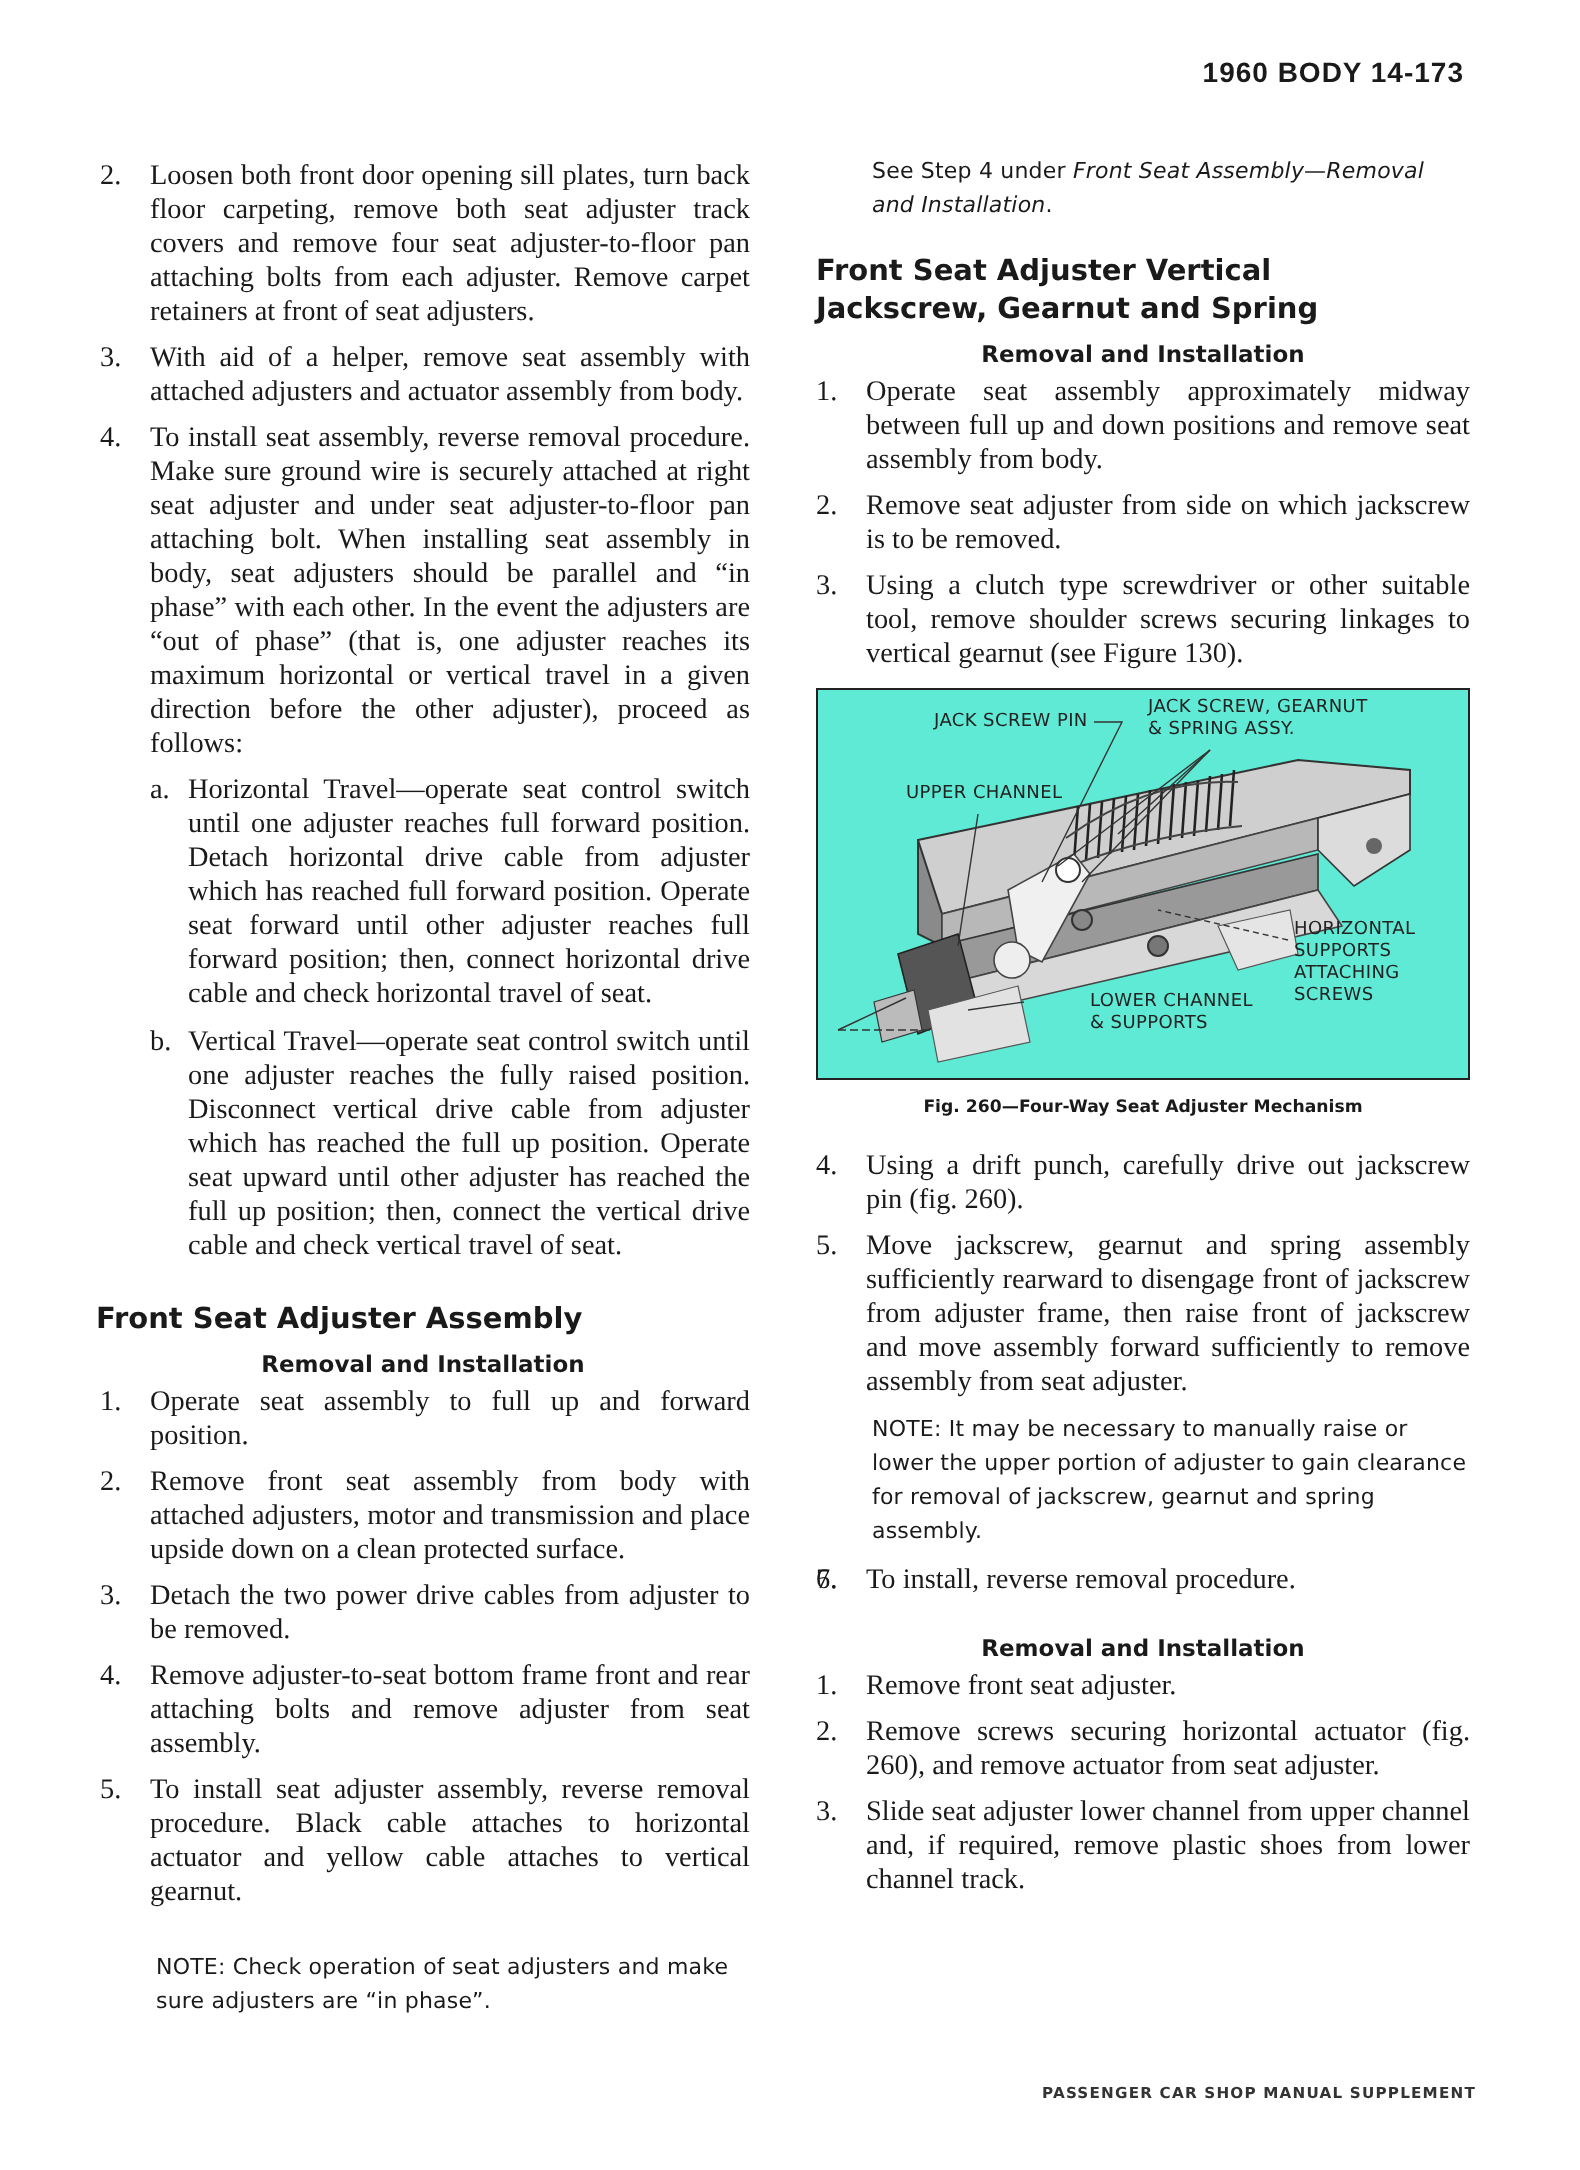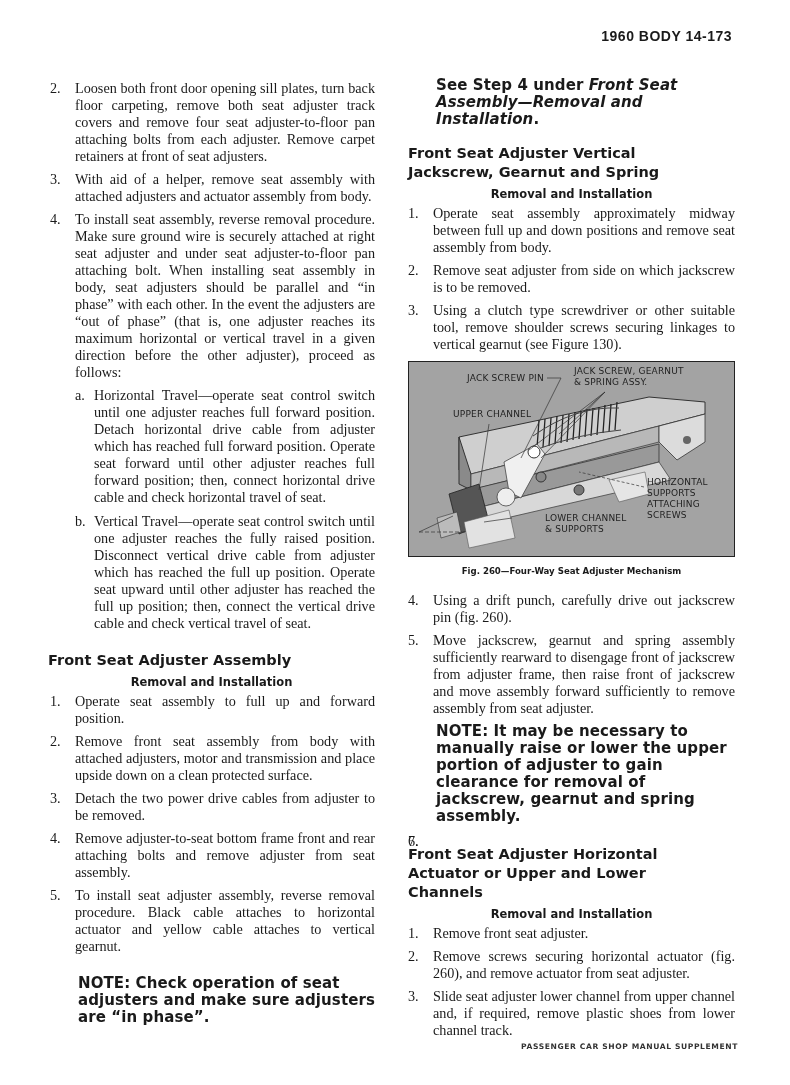--- a/index.html
+++ b/index.html
@@ -27,28 +27,28 @@
   .h-section {
     font-family: "DejaVu Sans", "Liberation Sans", sans-serif;
     font-weight: bold; font-size: 14.5px; line-height: 19px; margin: 0 18px 5px 0;
   }
   .h-sub {
     font-family: "DejaVu Sans", "Liberation Sans", sans-serif;
     font-weight: bold; font-size: 11.5px; line-height: 15px; margin: 0 0 3px 0; text-align: center;
   }
   .note {
     font-family: "DejaVu Sans", "Liberation Sans", sans-serif;
-    font-weight: bold; font-size: 15px; line-height: 17px; padding-left: 28px;
+    font-weight: normal; font-size: 11px; line-height: 17px; padding-left: 28px;
     letter-spacing: 0.1px;
   }
   .note i { font-style: italic; }
 
   .figure-box {
     border: 1.5px solid #222; width: 325px; height: 194px; position: relative;
-    margin: 8px 0 6px 0; background: #a3a3a3; overflow: hidden;
+    margin: 8px 0 6px 0; background: #5eead4; overflow: hidden;
   }
   .fig-label {
     position: absolute; font-family: "DejaVu Sans", "Liberation Sans", sans-serif;
     font-size: 9px; line-height: 11px; letter-spacing: 0.2px; color: #222;
   }
   .fig-caption {
     font-family: "DejaVu Sans", "Liberation Sans", sans-serif;
     font-weight: bold; font-size: 8.6px; text-align: center; margin: 5px 0 12px 0;
   }
   .footer {
@@ -204,25 +204,25 @@
       <span>Move jackscrew, gearnut and spring assembly sufficiently rearward to disengage front of jackscrew from adjuster frame, then raise front of jackscrew and move assembly forward sufficiently to remove assembly from seat adjuster.</span>
     </li>
   </ol>
   <div class="note" style="margin:6px 0 8px 0">NOTE: It may be necessary to manually raise or lower the upper portion of adjuster to gain clearance for removal of jackscrew, gearnut and spring assembly.</div>
   <ol class="steps">
     <li>
       <span class="num">6.</span>
     </li>
     <li>
       <span class="num">7.</span>
+      <span>To install, reverse removal procedure.</span>
     </li>
   </ol>
 
   <div style="height:12px"></div>
-  <div class="h-section">Front Seat Adjuster Horizontal Actuator or Upper and Lower Channels</div>
   <div class="h-sub">Removal and Installation</div>
   <ol class="steps">
     <li>
       <span class="num">1.</span>
       <span>Remove front seat adjuster.</span>
     </li>
     <li>
       <span class="num">2.</span>
       <span>Remove screws securing horizontal actuator (fig. 260), and remove actuator from seat adjuster.</span>
     </li>

